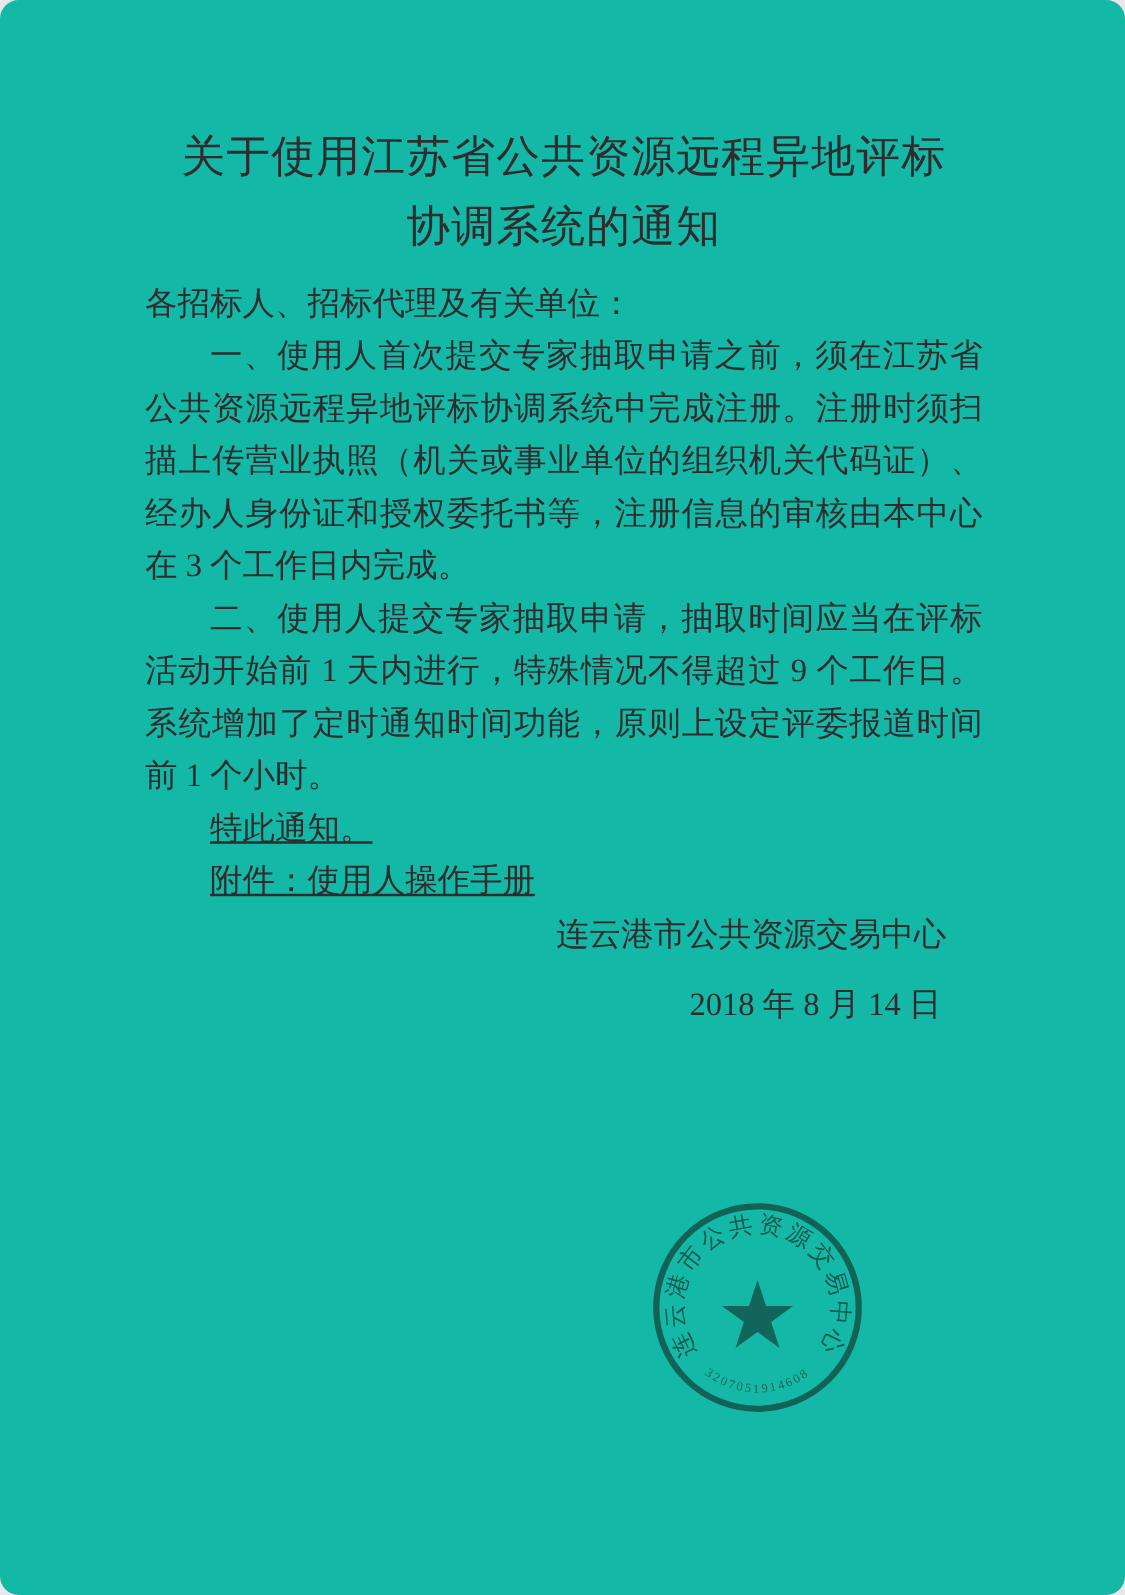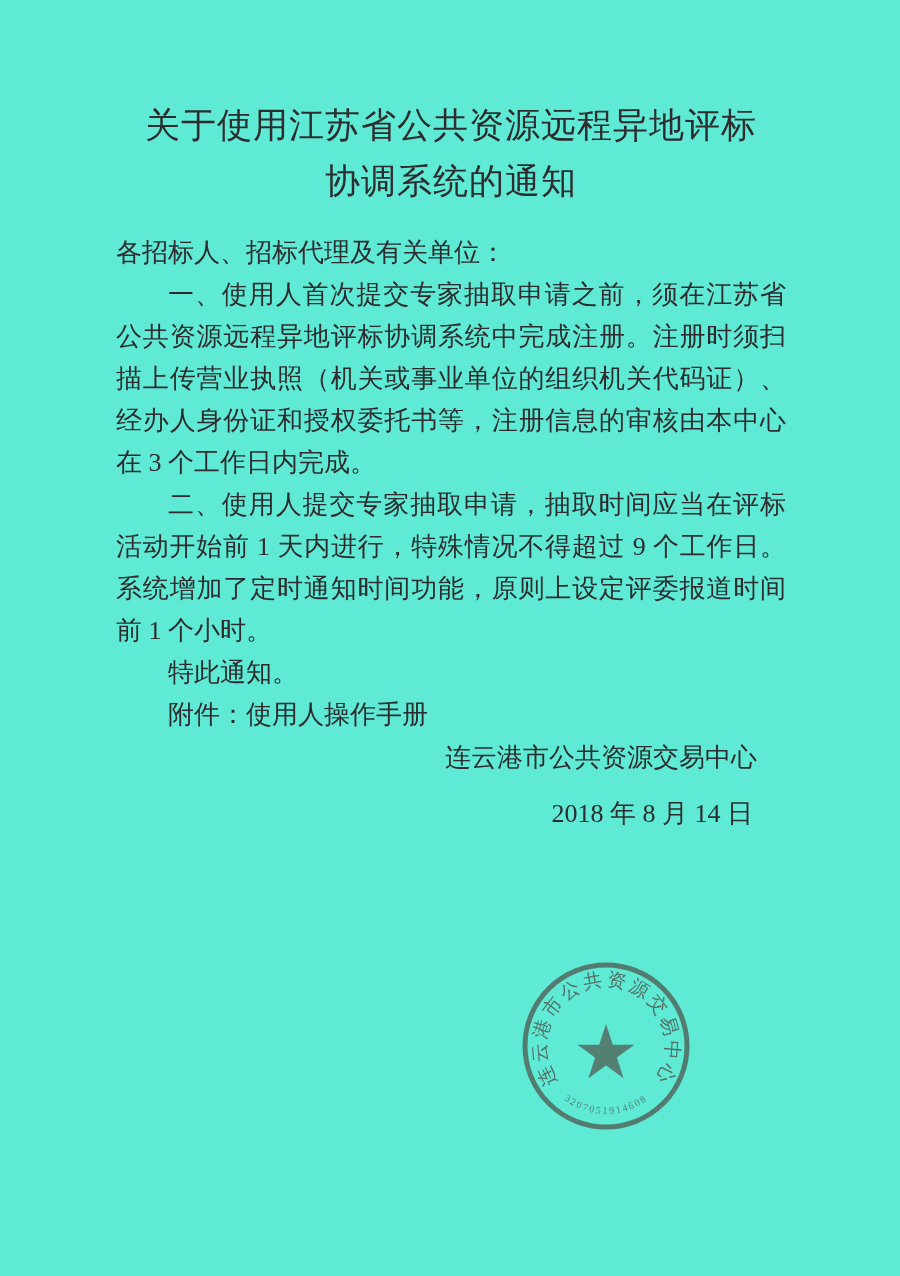--- a/index.html
+++ b/index.html
@@ -5,49 +5,51 @@
   html, body { margin: 0; padding: 0; }
   body {
     background: #e8e8ea;
     font-family: "Liberation Serif", "DejaVu Serif", serif;
   }
   .page {
     position: relative;
     width: 900px;
     height: 1276px;
     margin: 0 auto;
-    background: #5eead4;
+    background: #14b8a6;
     color: #2e2c2e;
     box-sizing: border-box;
     padding: 98px 114px 0 116px;
     overflow: hidden;
+    border-radius: 15px;
   }
   .title {
     text-align: center;
     font-size: 35px;
     line-height: 56px;
     font-weight: 500;
     letter-spacing: 1px;
   }
   .body-text {
     font-size: 26px;
     line-height: 42px;
   }
   .salutation {
-    margin-top: 22px;
+    margin-top: 12px;
   }
   p.para {
     margin: 0;
     text-indent: 2em;
     text-align: justify;
     text-justify: inter-ideograph;
   }
   .closing, .attachment {
     text-indent: 2em;
     margin: 0;
+    text-decoration: underline;
   }
   .sign-block {
     text-align: right;
     font-size: 26px;
   }
   .signature {
     line-height: 44px;
     padding-right: 29px;
   }
   .date {

